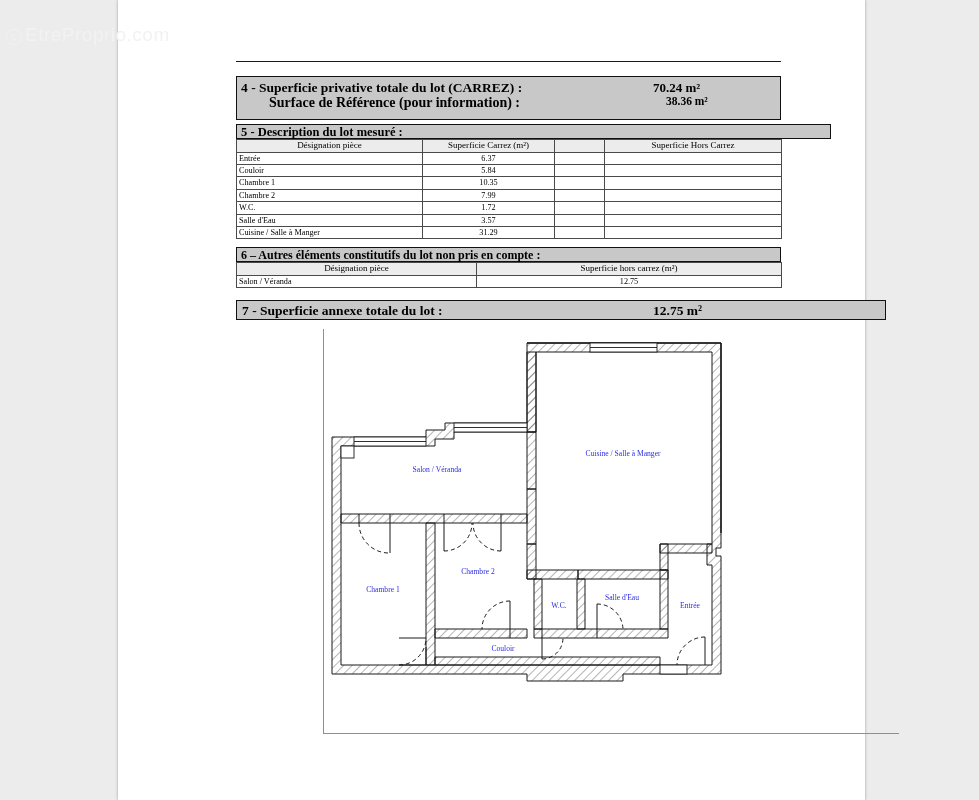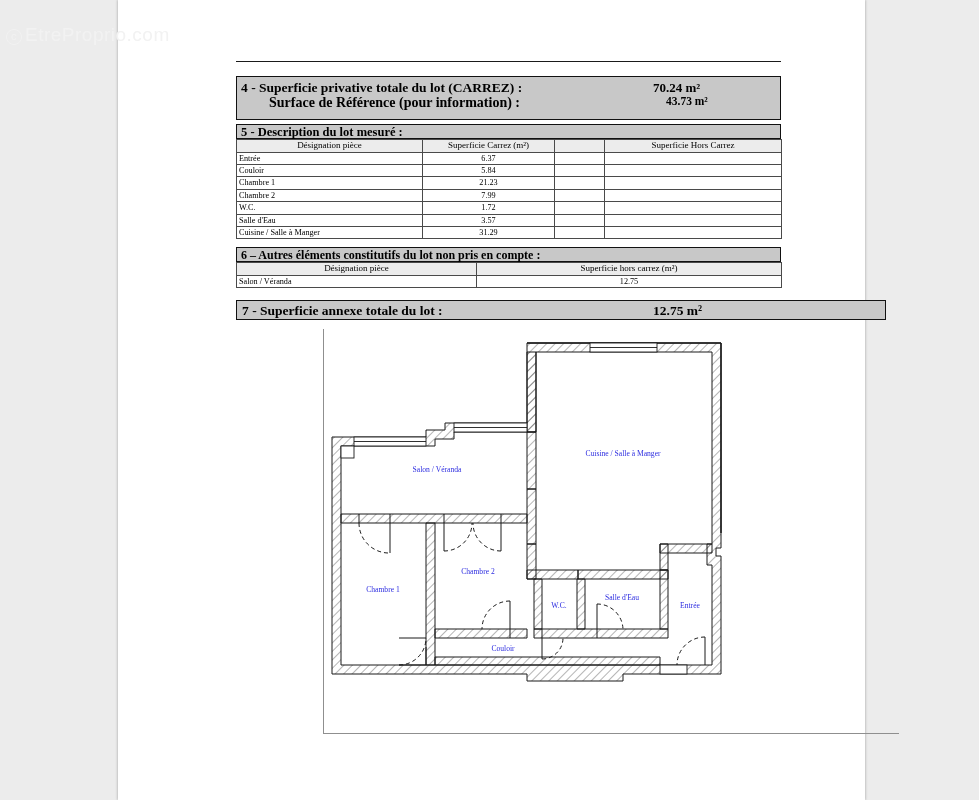--- a/index.html
+++ b/index.html
@@ -58,21 +58,21 @@
   .banner .val{position:absolute;}
 
   
   #sec4{left:17px;top:76px;width:545px;height:44px;}
   #sec4 .l1lbl{left:4px;top:3px;font-size:13.5px;}
   #sec4 .l1val{left:416px;top:3px;font-size:13px;}
   #sec4 .l2lbl{left:32px;top:18px;font-size:14px;}
   #sec4 .l2val{left:429px;top:18px;font-size:11.5px;}
 
   
-  #sec5hdr{left:17px;top:124px;width:545px;height:15px;}
+  #sec5hdr{left:17px;top:124px;width:595px;height:15px;}
   #sec5hdr .lbl{left:4px;top:0px;font-size:12.5px;}
 
   
   #sec6hdr{left:17px;top:247px;width:545px;height:15px;}
   #sec6hdr .lbl{left:4px;top:0px;font-size:12px;}
 
   
   #sec7{left:17px;top:300px;width:650px;height:20px;}
   #sec7 .lbl{left:5px;top:2px;font-size:13.5px;}
   #sec7 .val{left:416px;top:2px;font-size:13.5px;}
@@ -140,21 +140,21 @@
 <div id="page">
 
   <div id="doc">
 
     <div class="toprule"></div>
 
     <div class="banner" id="sec4">
       <div class="line lbl l1lbl">4 - Superficie privative totale du lot (CARREZ) :</div>
       <div class="line val l1val">70.24 m²</div>
       <div class="line lbl l2lbl">Surface de Référence (pour information) :</div>
-      <div class="line val l2val">43.73 m²</div>
+      <div class="line val l2val">38.36 m²</div>
     </div>
 
     <div class="banner" id="sec5hdr">
       <div class="line lbl">5 - Description du lot mesuré :</div>
     </div>
 
     <table class="grid" id="tbl5">
       <colgroup>
         <col style="width:186px">
           <col style="width:132px">
@@ -177,21 +177,21 @@
           <td class="num"></td>
         </tr>
         <tr>
           <td class="name">Couloir</td>
           <td class="num">5.84</td>
           <td class="blank"></td>
           <td class="num"></td>
         </tr>
         <tr>
           <td class="name">Chambre 1</td>
-          <td class="num">21.23</td>
+          <td class="num">10.35</td>
           <td class="blank"></td>
           <td class="num"></td>
         </tr>
         <tr>
           <td class="name">Chambre 2</td>
           <td class="num">7.99</td>
           <td class="blank"></td>
           <td class="num"></td>
         </tr>
         <tr>

